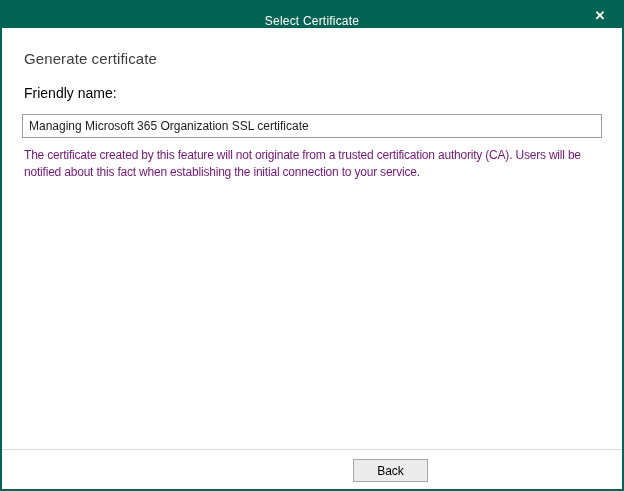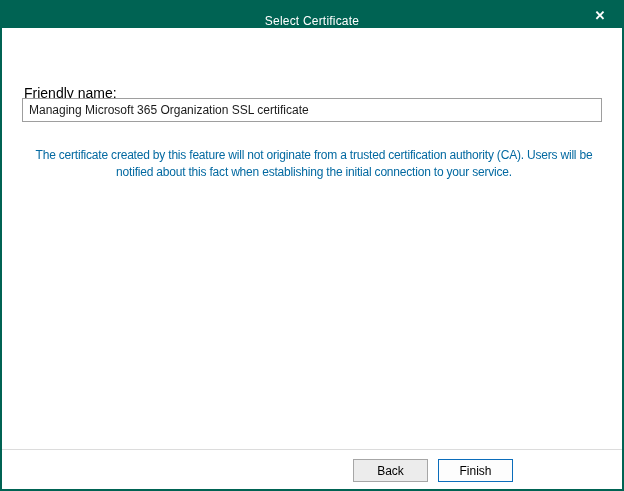--- a/index.html
+++ b/index.html
@@ -60,43 +60,42 @@
   }
   .field-label {
     position: absolute;
     top: 83px;
     left: 22px;
     font-size: 14px;
     color: #000000;
   }
   .friendly-name-input {
     position: absolute;
-    top: 96px;
+    top: 112px;
     left: 20px;
     width: 580px;
     height: 24px;
     box-sizing: border-box;
     border: 1px solid #9e9e9e;
     background: #ffffff;
     font-family: "Liberation Sans", "DejaVu Sans", sans-serif;
     font-size: 12px;
     color: #1b1b1b;
     padding: 0 6px;
     outline: none;
   }
   .note {
     position: absolute;
     top: 145px;
     left: 22px;
     width: 580px;
     font-size: 12px;
     line-height: 17px;
-    color: #0369a1;
+    color: #701a75;
     letter-spacing: -0.2px;
-    text-align: center;
   }
   
   .footer-divider {
     position: absolute;
     left: 0; right: 0;
     top: 447px;
     height: 1px;
     background: #dcdcdc;
   }
   .btn {
@@ -127,27 +126,27 @@
 </head>
 <body>
 
 <div class="window">
 
   <div class="titlebar">
     <span class="titlebar-title">Select Certificate</span>
     <button class="close-btn">✕</button>
   </div>
 
+  <div class="heading">Generate certificate</div>
 
   <div class="field-label">Friendly name:</div>
 
   <input class="friendly-name-input" type="text" value="Managing Microsoft 365 Organization SSL certificate" style="">
 
   <div class="note">The certificate created by this feature will not originate from a trusted certification authority (CA). Users will be notified about this fact when establishing the initial connection to your service.</div>
 
   <div class="footer-divider"></div>
 
   <button class="btn btn-back">Back</button>
 
-  <button class="btn btn-finish">Finish</button>
 
 
 </div>
 
 </body></html>

